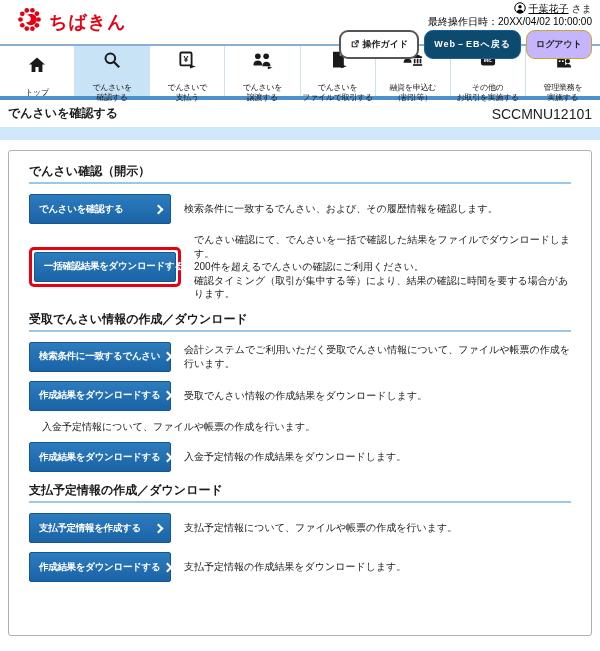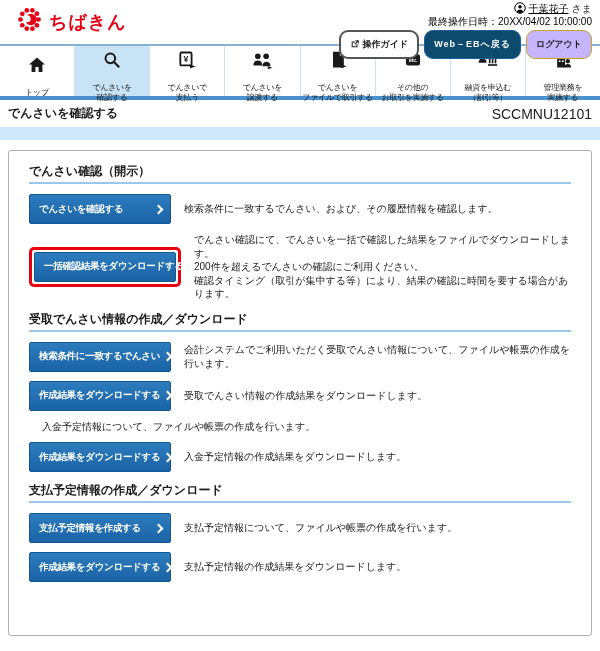--- a/index.html
+++ b/index.html
@@ -165,43 +165,43 @@
         <path d="M14 2v5h5z" fill="#fff" stroke="#1a1a1a" stroke-width="0.8"></path>
         <path d="M15.5 17l7 2.4-7 2.4z" fill="#1a1a1a"></path>
       </svg>
     </span>
     <span>でんさいを
 ファイルで取引する</span>
   </div>
 
   <div class="tab">
     <span>
-      <svg width="20" height="20" viewBox="0 0 24 24">
-        <rect x="3.5" y="5" width="17" height="13.5" rx="3" fill="#1a1a1a"></rect>
-        <text x="12" y="14.6" font-size="6.5" font-weight="bold" text-anchor="middle" fill="#fff">etc.</text>
-      </svg>
-    </span>
-    <span>その他の
-お取引を実施する</span>
-  </div>
-
-  <div class="tab">
-    <span>
       <svg width="22" height="20" viewBox="0 0 26 24" fill="#1a1a1a">
         <circle cx="6.5" cy="6.5" r="3"></circle>
         <path d="M1.8 14.5c0-2.9 2.1-4.4 4.7-4.4s4.7 1.5 4.7 4.4v.8H1.8z"></path>
         <path d="M13 8.2l5.5-2.8L24 8.2v1.4H13z"></path>
         <rect x="14" y="10.5" width="2" height="5.5"></rect>
         <rect x="17.5" y="10.5" width="2" height="5.5"></rect>
         <rect x="21" y="10.5" width="2" height="5.5"></rect>
         <rect x="13" y="17" width="11" height="2"></rect>
       </svg>
     </span>
     <span>融資を申込む
 （割引等）</span>
+  </div>
+
+  <div class="tab">
+    <span>
+      <svg width="20" height="20" viewBox="0 0 24 24">
+        <rect x="3.5" y="5" width="17" height="13.5" rx="3" fill="#1a1a1a"></rect>
+        <text x="12" y="14.6" font-size="6.5" font-weight="bold" text-anchor="middle" fill="#fff">etc.</text>
+      </svg>
+    </span>
+    <span>その他の
+お取引を実施する</span>
   </div>
 
   <div class="tab">
     <span>
       <svg width="20" height="20" viewBox="0 0 24 24" fill="#1a1a1a">
         <rect x="5" y="3" width="9.5" height="18"></rect>
         <rect x="7" y="5.2" width="2" height="2" fill="#fff"></rect>
           <rect x="10.8" y="5.2" width="2" height="2" fill="#fff"></rect>
         <rect x="7" y="8.8" width="2" height="2" fill="#fff"></rect>
           <rect x="10.8" y="8.8" width="2" height="2" fill="#fff"></rect>

